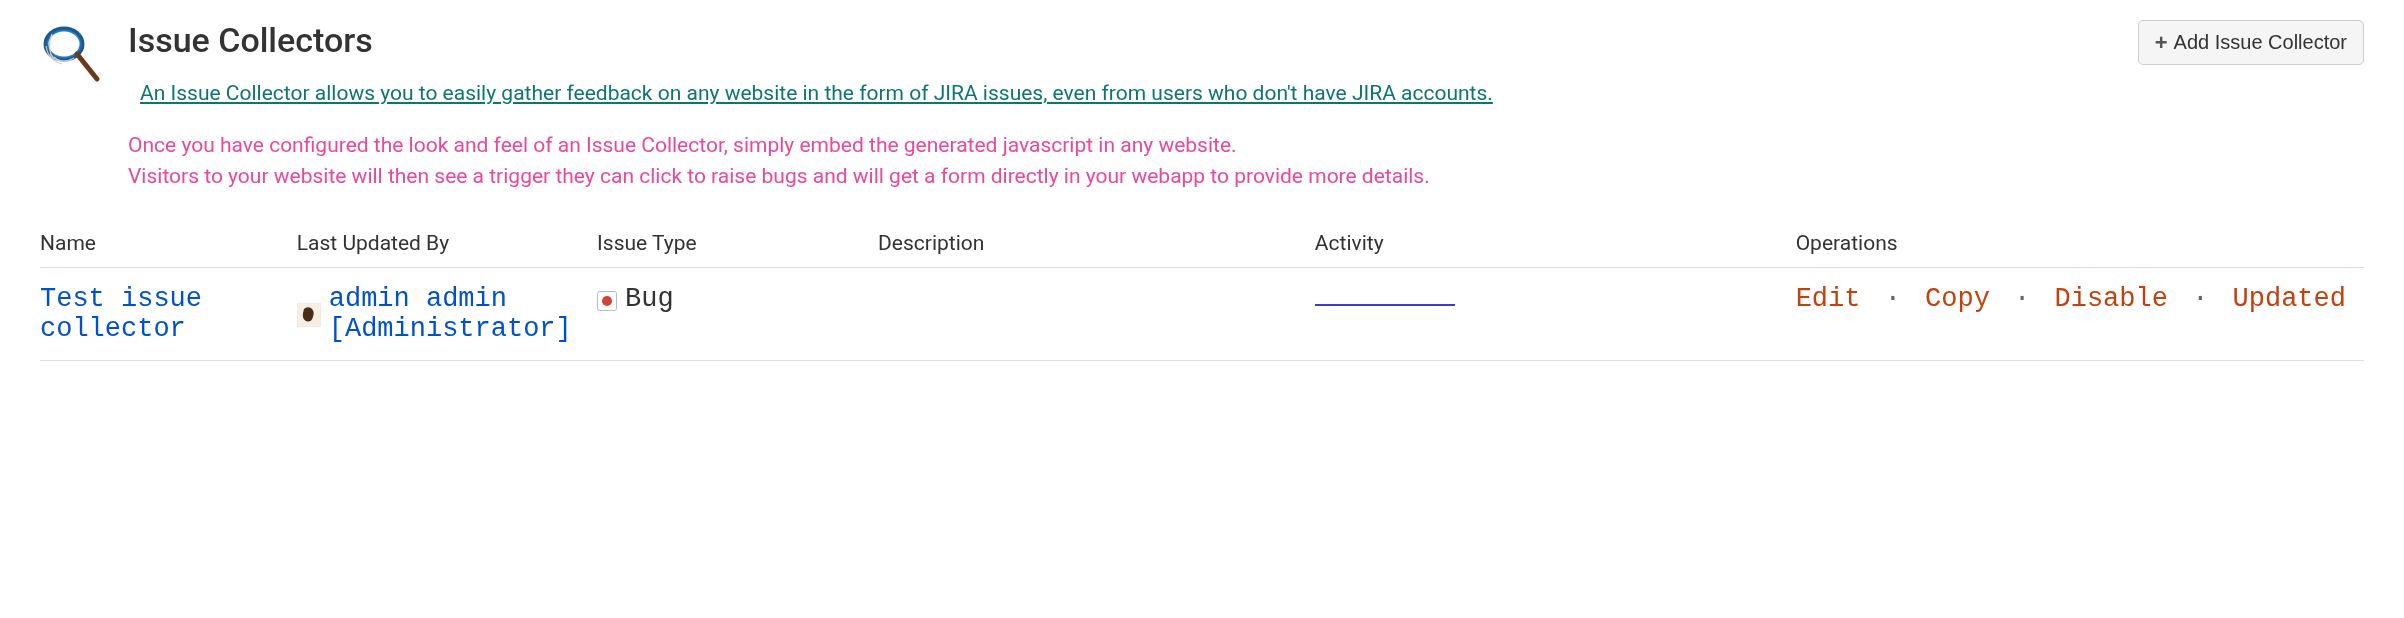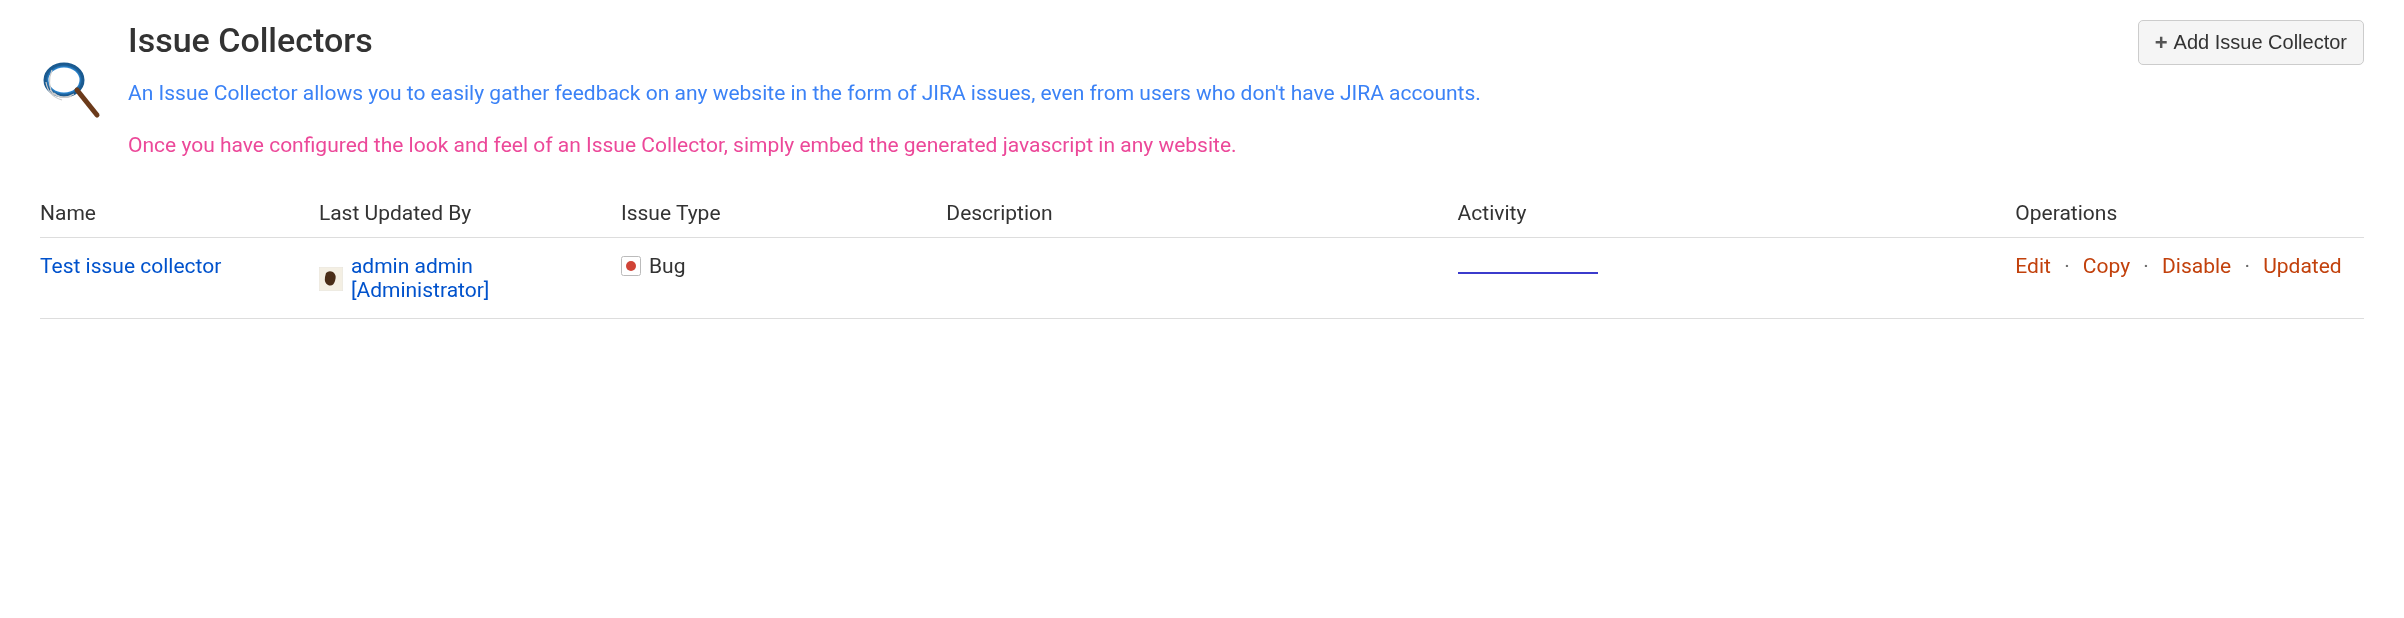--- a/index.html
+++ b/index.html
@@ -11,21 +11,21 @@
       padding: 20px 40px;
       color: #333;
       font-size: 21px;
       background: #fff;
     }
     .page-wrapper {
       width: 100%;
     }
     .header-section {
       display: flex;
-      align-items: center;
+      align-items: flex-start;
       gap: 24px;
       margin-bottom: 28px;
     }
     .page-icon {
       flex-shrink: 0;
       width: 64px;
       height: 64px;
       margin-top: 4px;
     }
     .header-content {
@@ -55,23 +55,24 @@
       cursor: pointer;
       white-space: nowrap;
     }
     .plus-icon {
       font-size: 22px;
       font-weight: bold;
       line-height: 1;
       color: #555;
     }
     .description-text {
-      margin: 0 0 22px 0;
+      margin: 0 0 22px 12px;
       line-height: 1.45;
-      color: #3b82f6;
+      color: #0f766e;
+      text-decoration: underline;
     }
     .description-block {
       line-height: 1.45;
       color: #ec4899;
     }
     .description-line {
       display: block;
     }
     table.collectors {
       width: 100%;
@@ -83,21 +84,22 @@
       font-weight: 400;
       padding: 12px 18px 12px 0;
       border-bottom: 1px solid #ddd;
       color: #333;
       font-size: 21px;
     }
     table.collectors td {
       padding: 16px 18px 16px 0;
       border-bottom: 1px solid #ddd;
       vertical-align: top;
-      font-size: 21px;
+      font-size: 27px;
+      font-family: Liberation Mono, monospace;
     }
     .col-name { width: 12%; }
     .col-updated { width: 13%; }
     .col-type { width: 14%; }
     .col-desc { width: 22%; }
     .col-activity { width: 24%; }
     .col-ops { width: 20%; }
     .link {
       color: #0052cc;
       text-decoration: none;
@@ -169,20 +171,21 @@
       <div class="title-row">
         <h1 class="page-title">Issue Collectors</h1>
         <button class="add-button">
           <span class="plus-icon">+</span>
           <span>Add Issue Collector</span>
         </button>
       </div>
       <p class="description-text">An Issue Collector allows you to easily gather feedback on any website in the form of JIRA issues, even from users who don't have JIRA accounts.</p>
       <div class="description-block">
         <span class="description-line">Once you have configured the look and feel of an Issue Collector, simply embed the generated javascript in any website.</span>
+        <span class="description-line">Visitors to your website will then see a trigger they can click to raise bugs and will get a form directly in your webapp to provide more details.</span>
       </div>
     </div>
   </div>
 
   <table class="collectors">
     <thead>
       <tr>
         <th class="col-name">Name</th>
         <th class="col-updated">Last Updated By</th>
         <th class="col-type">Issue Type</th>

